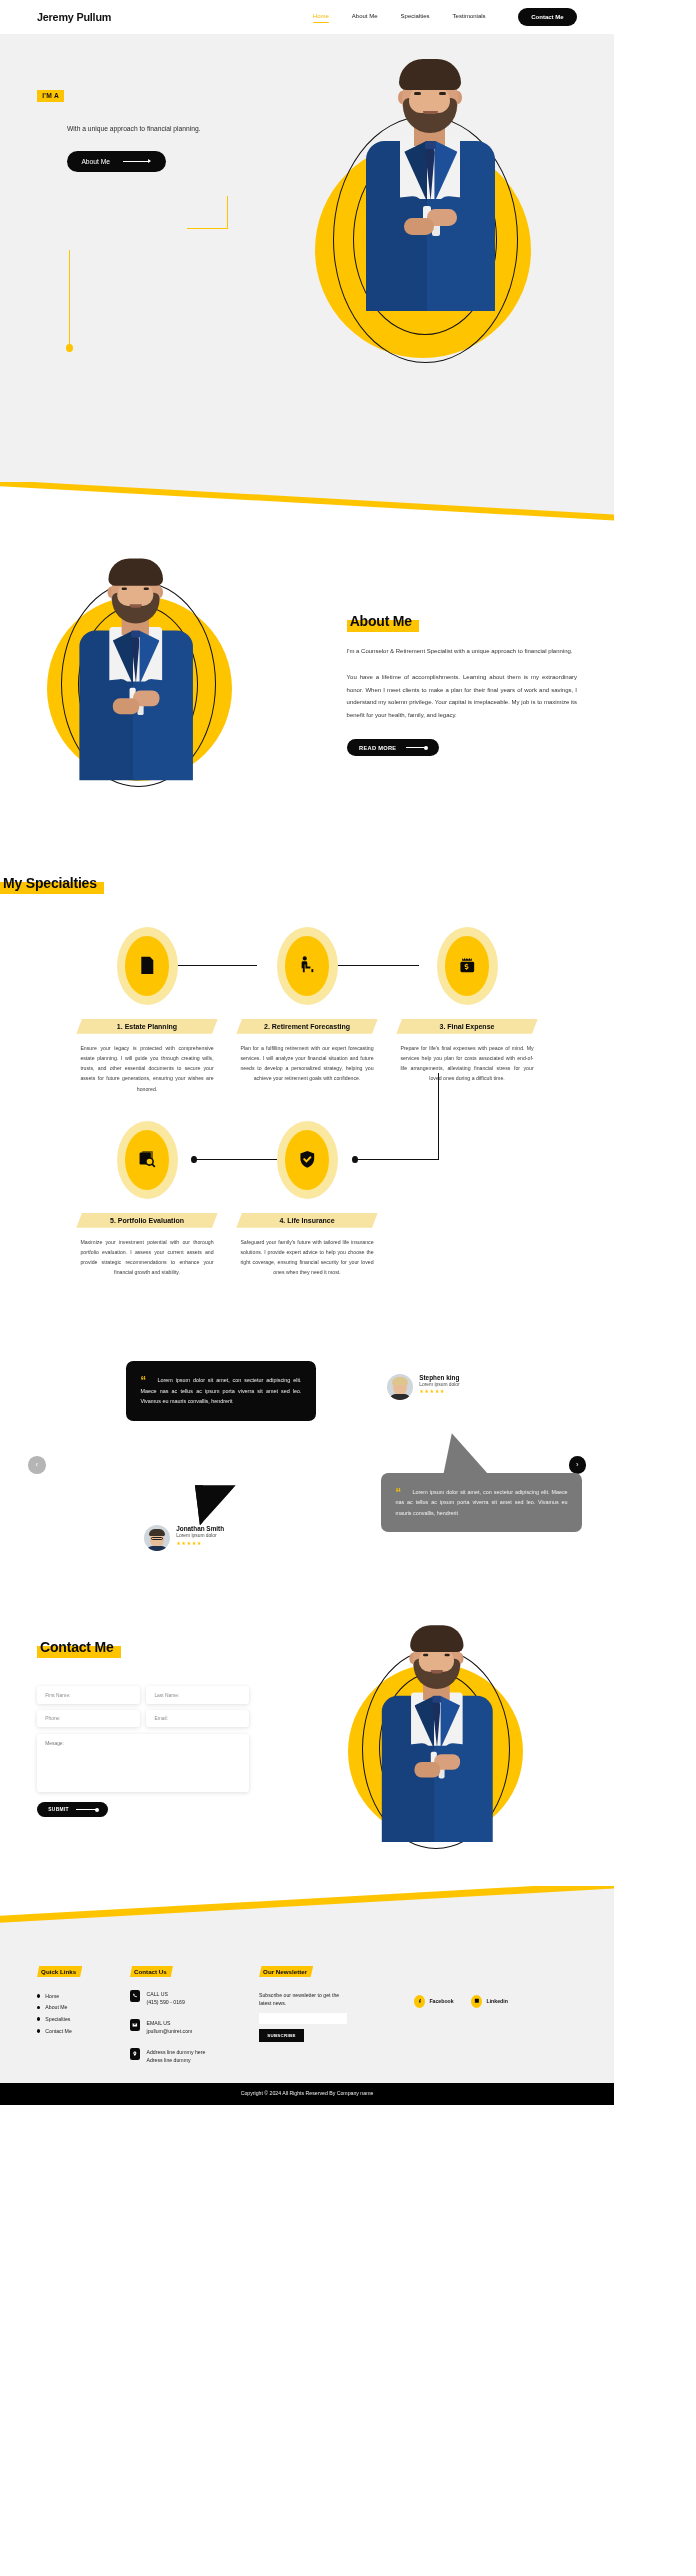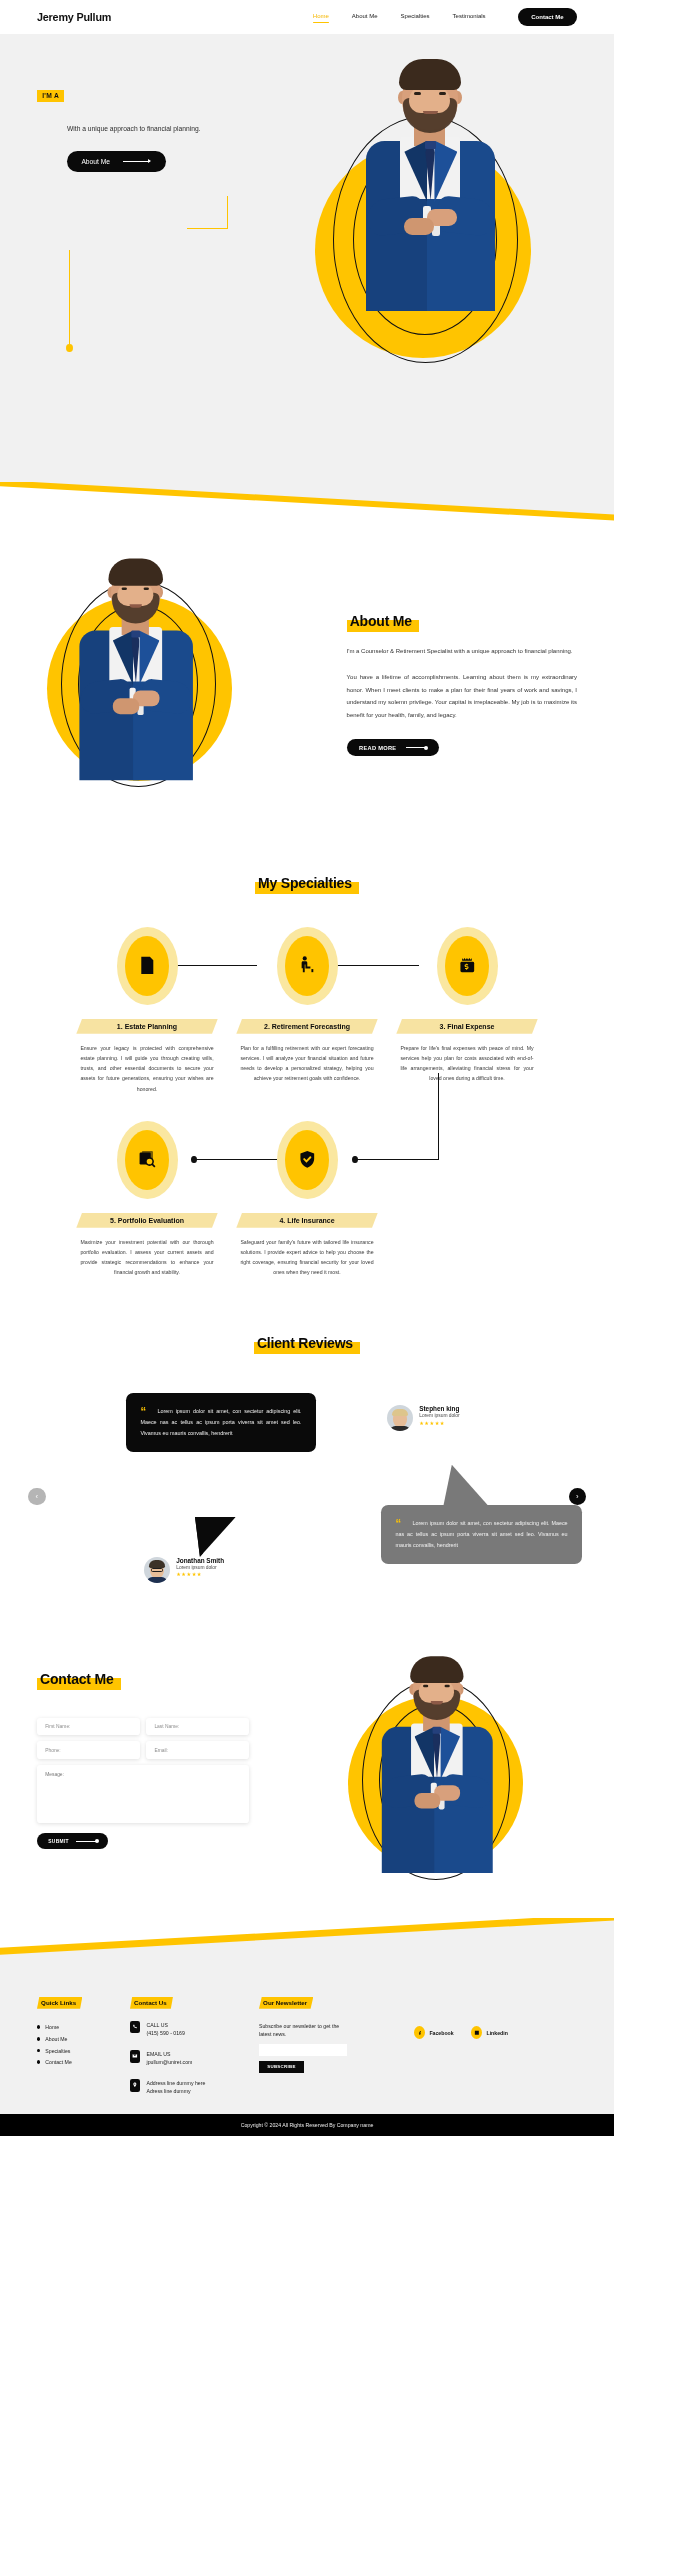--- a/index.html
+++ b/index.html
@@ -159,21 +159,21 @@
   .btn-read {
     margin-top: 17.5px; background: #0a0a0a; color: #fff; border: none; border-radius: 515px;
     padding: 5.7px 12.4px; font-size: 5.7px; font-weight: 700; letter-spacing: 0.3px;
     display: inline-flex; align-items: center; gap: 9.3px; cursor: pointer;
   }
   .btn-dot-line { display:inline-block; width: 20.6px; height: 1px; background:#fff; position:relative;}
   .btn-dot-line::after{ content:""; position:absolute; right:-2.1px; top:-1.5px; width:4.1px; height:4.1px; background:#fff; border-radius:50%;}
 
   
   .specialties { background: #fff; padding: 26px 0 31px 0; position: relative; }
-  .sec-head-center { text-align: center; margin-bottom: 33px; }
+  .sec-head-center { text-align: left; margin-bottom: 33px; }
   .spec-grid { display: flex; justify-content: center; gap: 0; padding: 0 31px; position: relative; }
   .spec-col { width: 160px; padding: 0 9.3px; position: relative; }
   .spec-icon-wrap { display: flex; justify-content: center; position: relative; }
   .spec-halo {
     width: 61px; height: 78px; background: #FAE7A0; border-radius: 50%;
     display: flex; align-items: center; justify-content: center;
   }
   .spec-core {
     width: 44px; height: 60px; background: #FFC400; border-radius: 50%;
     display: flex; align-items: center; justify-content: center;
@@ -511,23 +511,20 @@
           </div>
         </div>
         <div class="spec-title-band">4. Life Insurance</div>
         <div class="spec-desc">Safeguard your family's future with tailored life insurance solutions. I provide expert advice to help you choose the right coverage, ensuring financial security for your loved ones when they need it most.</div>
       </div>
       <div class="spec-col"></div>
     </div>
   </div>
 
   <div class="reviews">
-    <div class="sec-head-center">
-      <div class="sec-title">Client Reviews</div>
-    </div>
 
     <div class="rev-stage">
       <button class="nav-arrow na-left">‹</button>
       <button class="nav-arrow na-right">›</button>
 
       <div class="tail-dark"></div>
       <div class="bubble bubble-dark">
         <p><span class="qmark">“</span><span>Lorem ipsum dolor sit amet, con sectetur adipiscing elit. Maece nas ac tellus ac ipsum porta viverra sit amet sed leo. Vivamus eu mauris convallis, hendrerit</span></p>
       </div>
       <div class="rev-person rp-a">

